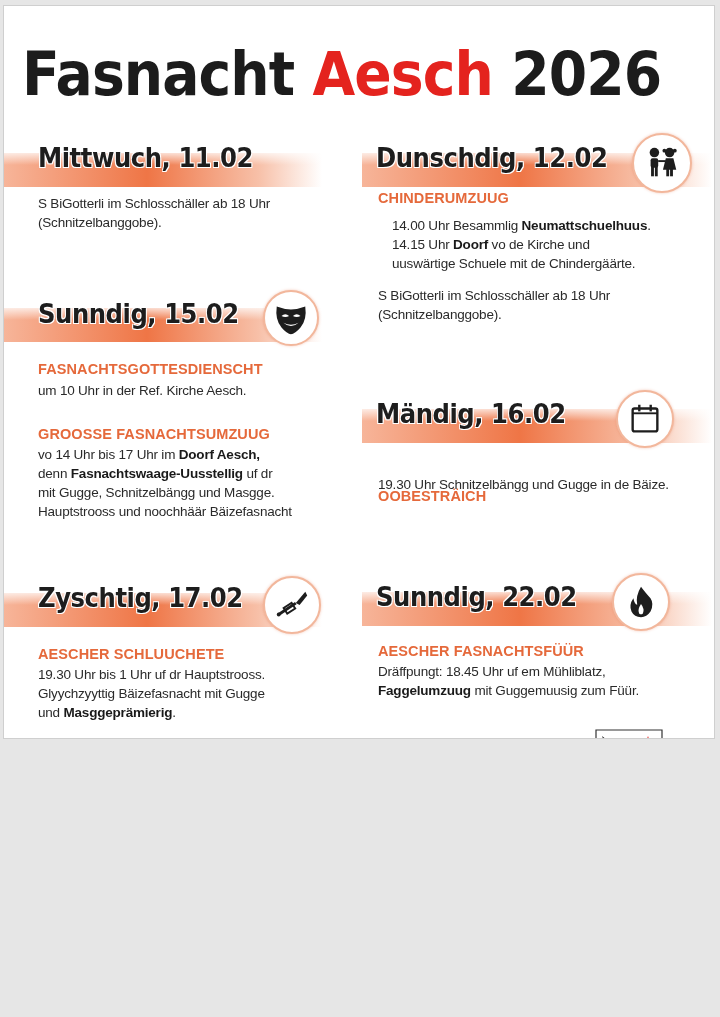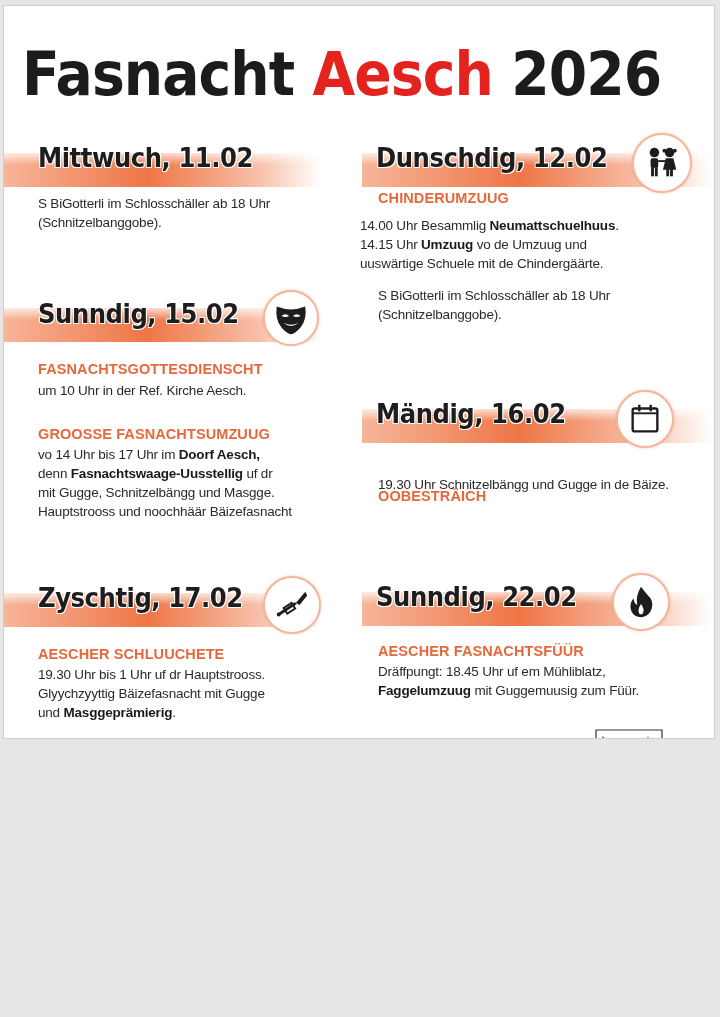--- a/index.html
+++ b/index.html
@@ -84,23 +84,23 @@
       <circle cx="28" cy="9" r="5" fill="#1d1d1d"></circle>
       <circle cx="22.5" cy="7" r="2" fill="#1d1d1d"></circle>
         <circle cx="33.5" cy="7" r="2" fill="#1d1d1d"></circle>
       <path d="M24 15 L32 15 L35 27 L21 27 Z" fill="#1d1d1d"></path>
       <rect x="24.5" y="26" width="3" height="8" fill="#1d1d1d"></rect>
       <rect x="28.5" y="26" width="3" height="8" fill="#1d1d1d"></rect>
       <path d="M16 18 L24 18" stroke="#1d1d1d" stroke-width="2"></path>
     </svg>
   </div>
   <div class="heading" style="left:374px; top:184px;">CHINDERUMZUUG</div>
-  <div class="text" style="left:356px; top:210px;">
+  <div class="text" style="left:388px; top:210px;">
     <div><span>14.00 Uhr Besammlig </span><b>Neumattschuelhuus</b><span>.</span></div>
-    <div><span>14.15 Uhr </span><b>Umzuug</b><span> vo de Umzuug und</span></div>
+    <div><span>14.15 Uhr </span><b>Doorf</b><span> vo de Kirche und</span></div>
     <div>uuswärtige Schuele mit de Chindergäärte.</div>
   </div>
   <div class="text" style="left:374px; top:280px;">
     <div>S BiGotterli im Schlosschäller ab 18 Uhr</div>
     <div>(Schnitzelbanggobe).</div>
   </div>
 
   <div class="band" style="left:0; top:302px; width:318px;"></div>
   <div class="day" style="left:34px; top:292px;">Sunndig, 15.02</div>
   <div class="icon-circle" style="left:259px; top:284px; width:56px; height:56px;">

